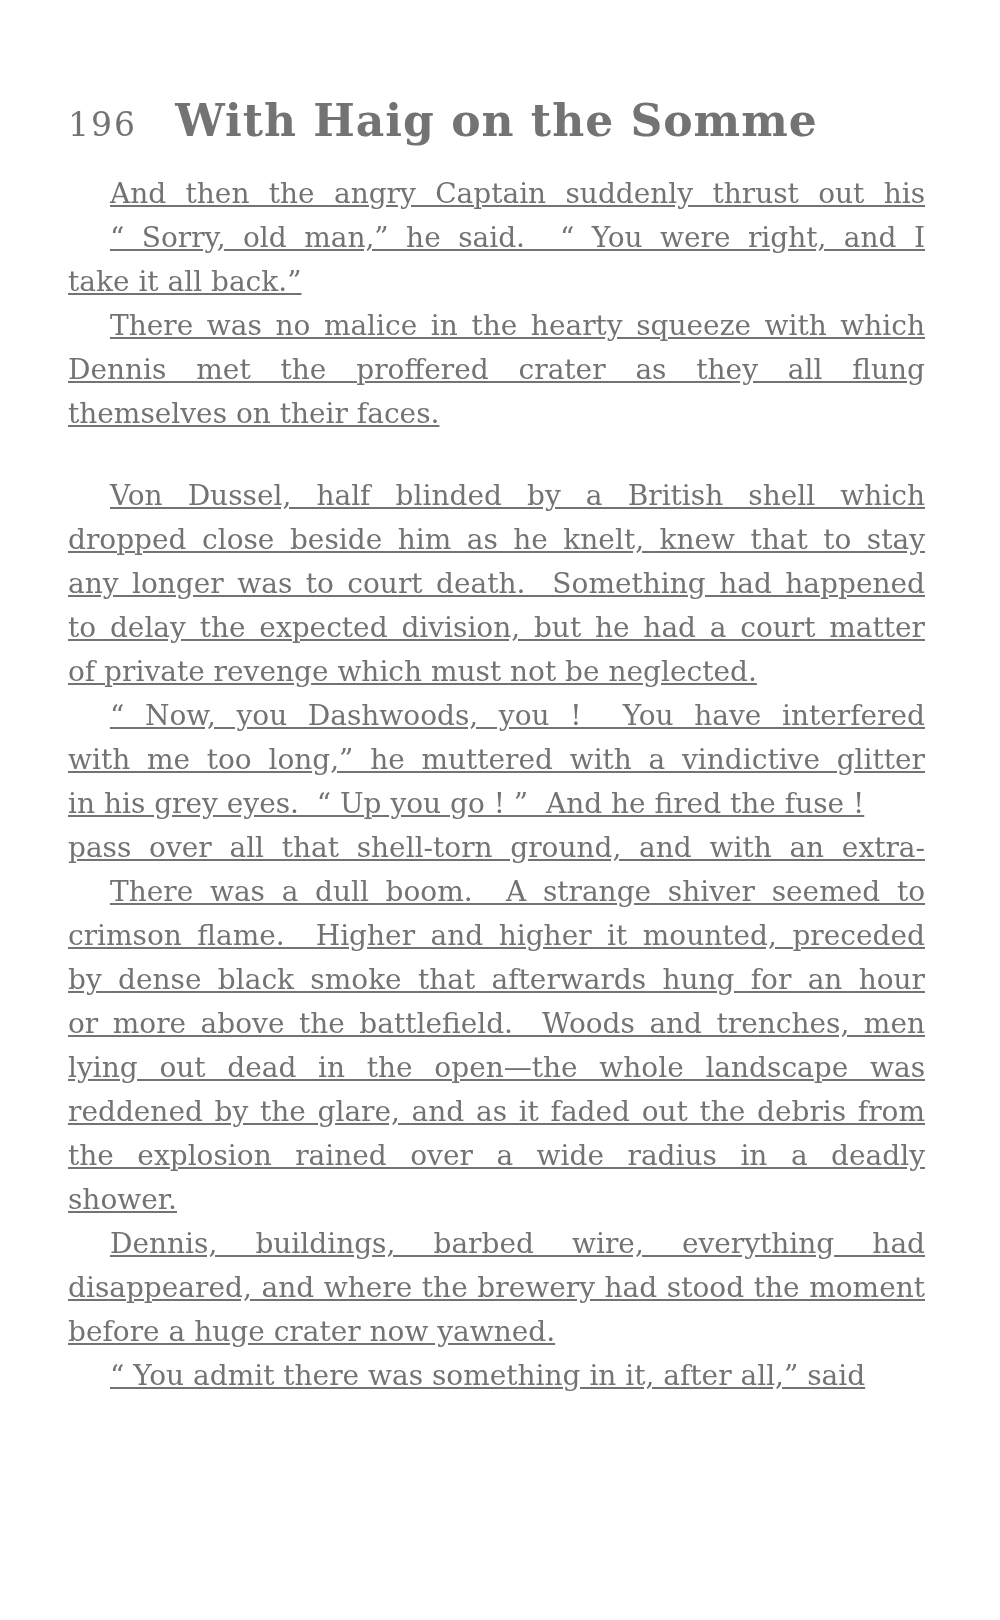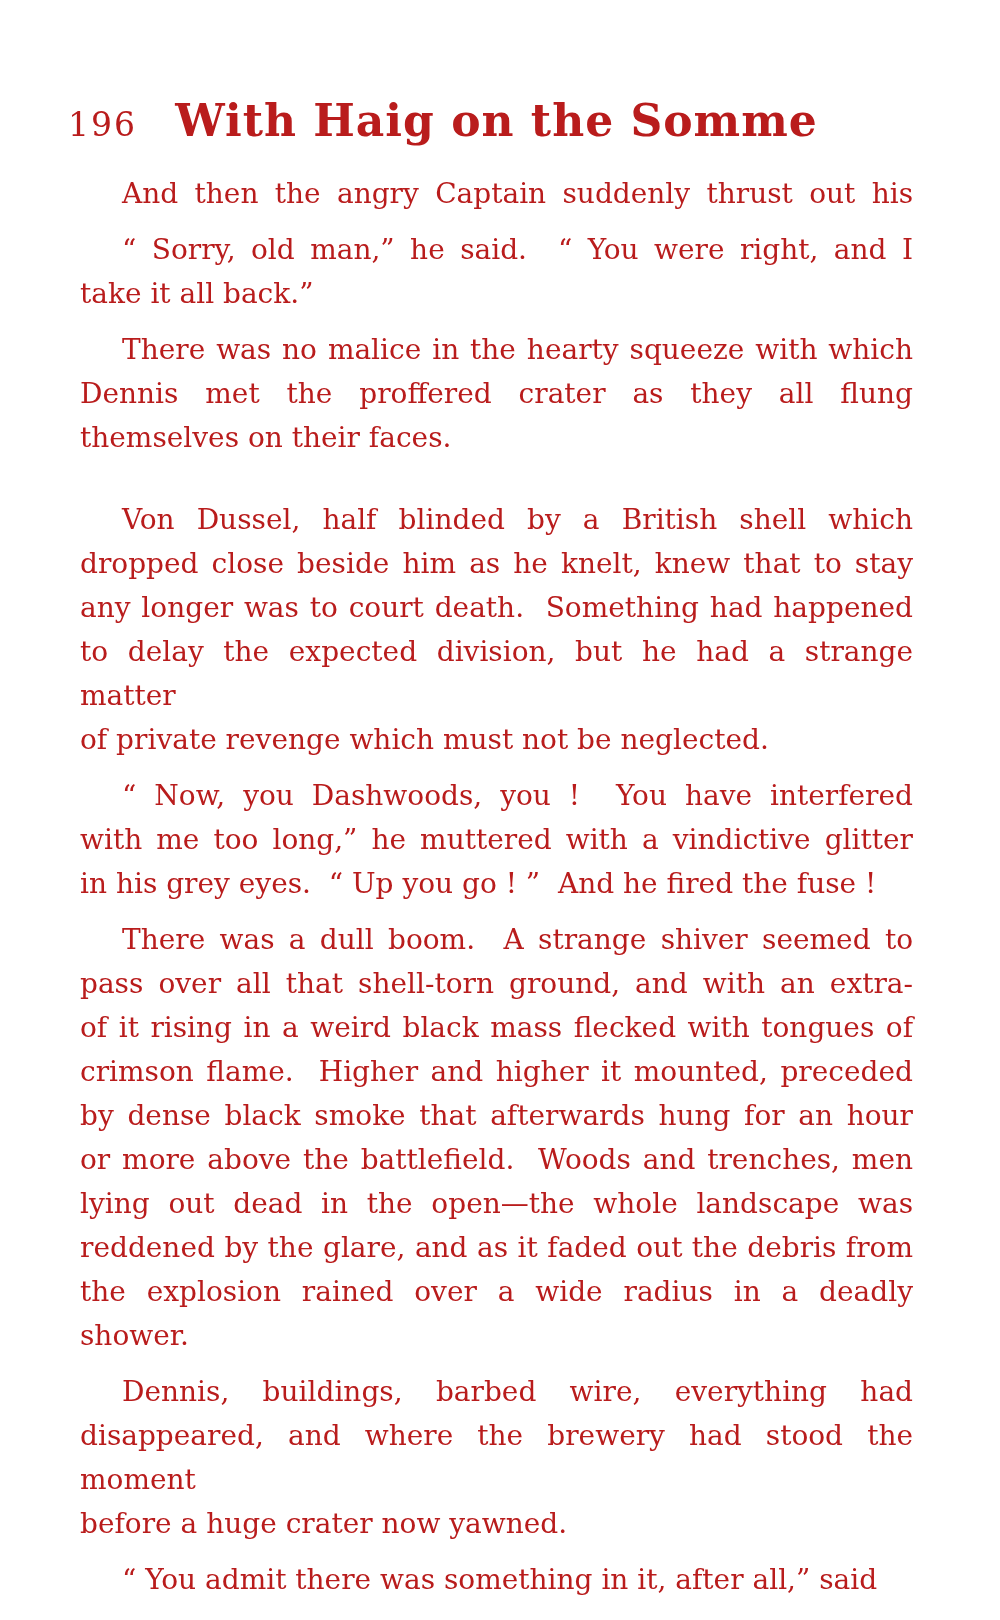--- a/index.html
+++ b/index.html
@@ -5,21 +5,21 @@
   html, body {
     margin: 0;
     padding: 0;
     background: #ffffff;
   }
   .page {
     position: relative;
     width: 1000px;
     height: 1620px;
     background: #ffffff;
-    color: #b91c1c;
+    color: #737373;
     font-family: "DejaVu Serif", serif;
     box-sizing: border-box;
     padding: 78px 75px 0 68px;
     overflow: hidden;
   }
   .page-header {
     position: relative;
     height: 54px;
   }
   .page-number {
@@ -37,21 +37,22 @@
     line-height: 54px;
     letter-spacing: 1px;
     white-space: nowrap;
   }
   .page-body {
     margin-top: 24px;
     font-size: 28px;
     line-height: 44px;
   }
   .paragraph {
-    margin: 12px;
+    margin: 0;
+    text-decoration: underline;
   }
   .paragraph.section-break {
     margin-top: 38px;
   }
   .line {
     text-align: justify;
     text-align-last: justify;
     white-space: pre-wrap;
   }
   .line.first {
@@ -79,32 +80,31 @@
       </div>
       <div class="paragraph">
         <div class="line first">There was no malice in the hearty squeeze with which</div>
         <div class="line">Dennis met the proffered crater as they all flung</div>
         <div class="line last">themselves on their faces.</div>
       </div>
       <div class="paragraph section-break">
         <div class="line first">Von Dussel, half blinded by a British shell which</div>
         <div class="line">dropped close beside him as he knelt, knew that to stay</div>
         <div class="line">any longer was to court death.  Something had happened</div>
-        <div class="line">to delay the expected division, but he had a strange matter</div>
+        <div class="line">to delay the expected division, but he had a court matter</div>
         <div class="line last">of private revenge which must not be neglected.</div>
       </div>
       <div class="paragraph">
         <div class="line first">“ Now, you Dashwoods, you !  You have interfered</div>
         <div class="line">with me too long,” he muttered with a vindictive glitter</div>
         <div class="line last">in his grey eyes.  “ Up you go ! ”  And he fired the fuse !</div>
       </div>
       <div class="paragraph">
+        <div class="line">pass over all that shell-torn ground, and with an extra-</div>
         <div class="line first">There was a dull boom.  A strange shiver seemed to</div>
-        <div class="line">pass over all that shell-torn ground, and with an extra-</div>
-        <div class="line">of it rising in a weird black mass flecked with tongues of</div>
         <div class="line">crimson flame.  Higher and higher it mounted, preceded</div>
         <div class="line">by dense black smoke that afterwards hung for an hour</div>
         <div class="line">or more above the battlefield.  Woods and trenches, men</div>
         <div class="line">lying out dead in the open—the whole landscape was</div>
         <div class="line">reddened by the glare, and as it faded out the debris from</div>
         <div class="line">the explosion rained over a wide radius in a deadly</div>
         <div class="line last">shower.</div>
       </div>
       <div class="paragraph">
         <div class="line first">Dennis, buildings, barbed wire, everything had</div>

